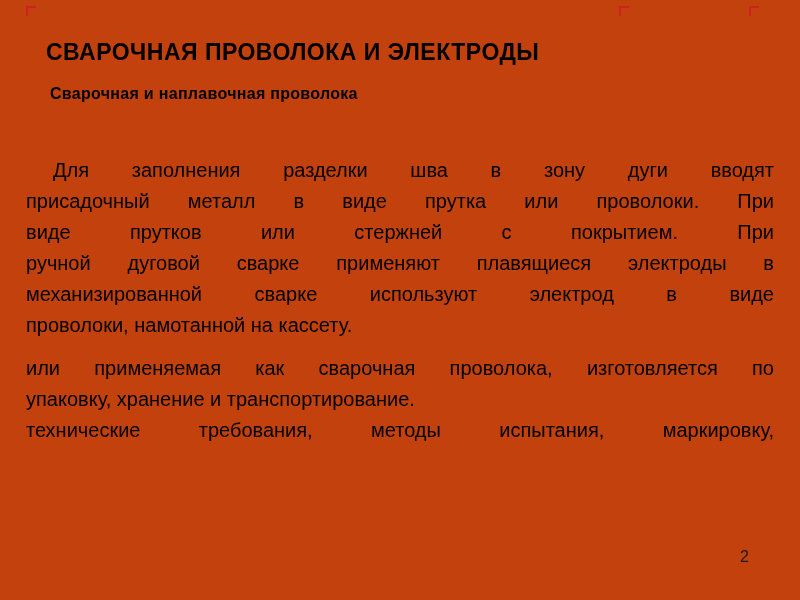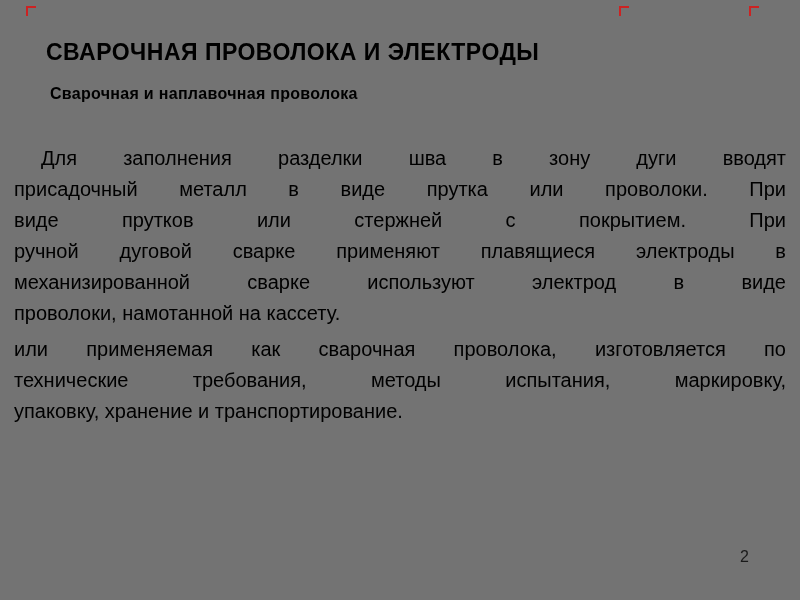--- a/index.html
+++ b/index.html
@@ -1,20 +1,20 @@
 <!DOCTYPE html>
 <html><head>
 <meta charset="utf-8">
 <style>
   html, body { margin: 0; padding: 0; background: #ffffff; }
   .slide {
     position: relative;
     width: 800px;
     height: 600px;
-    background: #737373;
+    background: #c2410c;
     color: #000000;
     font-family: "Liberation Sans", sans-serif;
     overflow: hidden;
   }
   .slide-title {
     position: absolute;
     left: 46px;
     top: 39px;
     margin: 0;
     font-size: 23px;
@@ -35,21 +35,21 @@
     color: #000000;
   }
   .body-text {
     position: absolute;
     left: 14px;
     top: 143px;
     width: 772px;
     font-size: 20px;
     color: #000000;
   }
-  .paragraph { margin: 0; }
+  .paragraph { margin: 12px; }
   .paragraph + .paragraph { margin-top: 5px; }
   .text-line {
     height: 31px;
     line-height: 31px;
     text-align: justify;
     text-align-last: justify;
     text-justify: inter-word;
     white-space: normal;
     overflow: hidden;
   }
@@ -89,20 +89,20 @@
     <div class="paragraph">
       <div class="text-line first">Для заполнения разделки шва в зону дуги вводят</div>
       <div class="text-line">присадочный металл в виде прутка или проволоки. При</div>
       <div class="text-line">виде прутков или стержней с покрытием. При</div>
       <div class="text-line">ручной дуговой сварке применяют плавящиеся электроды в</div>
       <div class="text-line">механизированной сварке используют электрод в виде</div>
       <div class="text-line last">проволоки, намотанной на кассету.</div>
     </div>
     <div class="paragraph">
       <div class="text-line">или применяемая как сварочная проволока, изготовляется по</div>
+      <div class="text-line last">упаковку, хранение и транспортирование.</div>
       <div class="text-line">технические требования, методы испытания, маркировку,</div>
-      <div class="text-line last">упаковку, хранение и транспортирование.</div>
     </div>
   </div>
 
   <div class="page-number">2</div>
 
 </div>
 
 </body></html>

